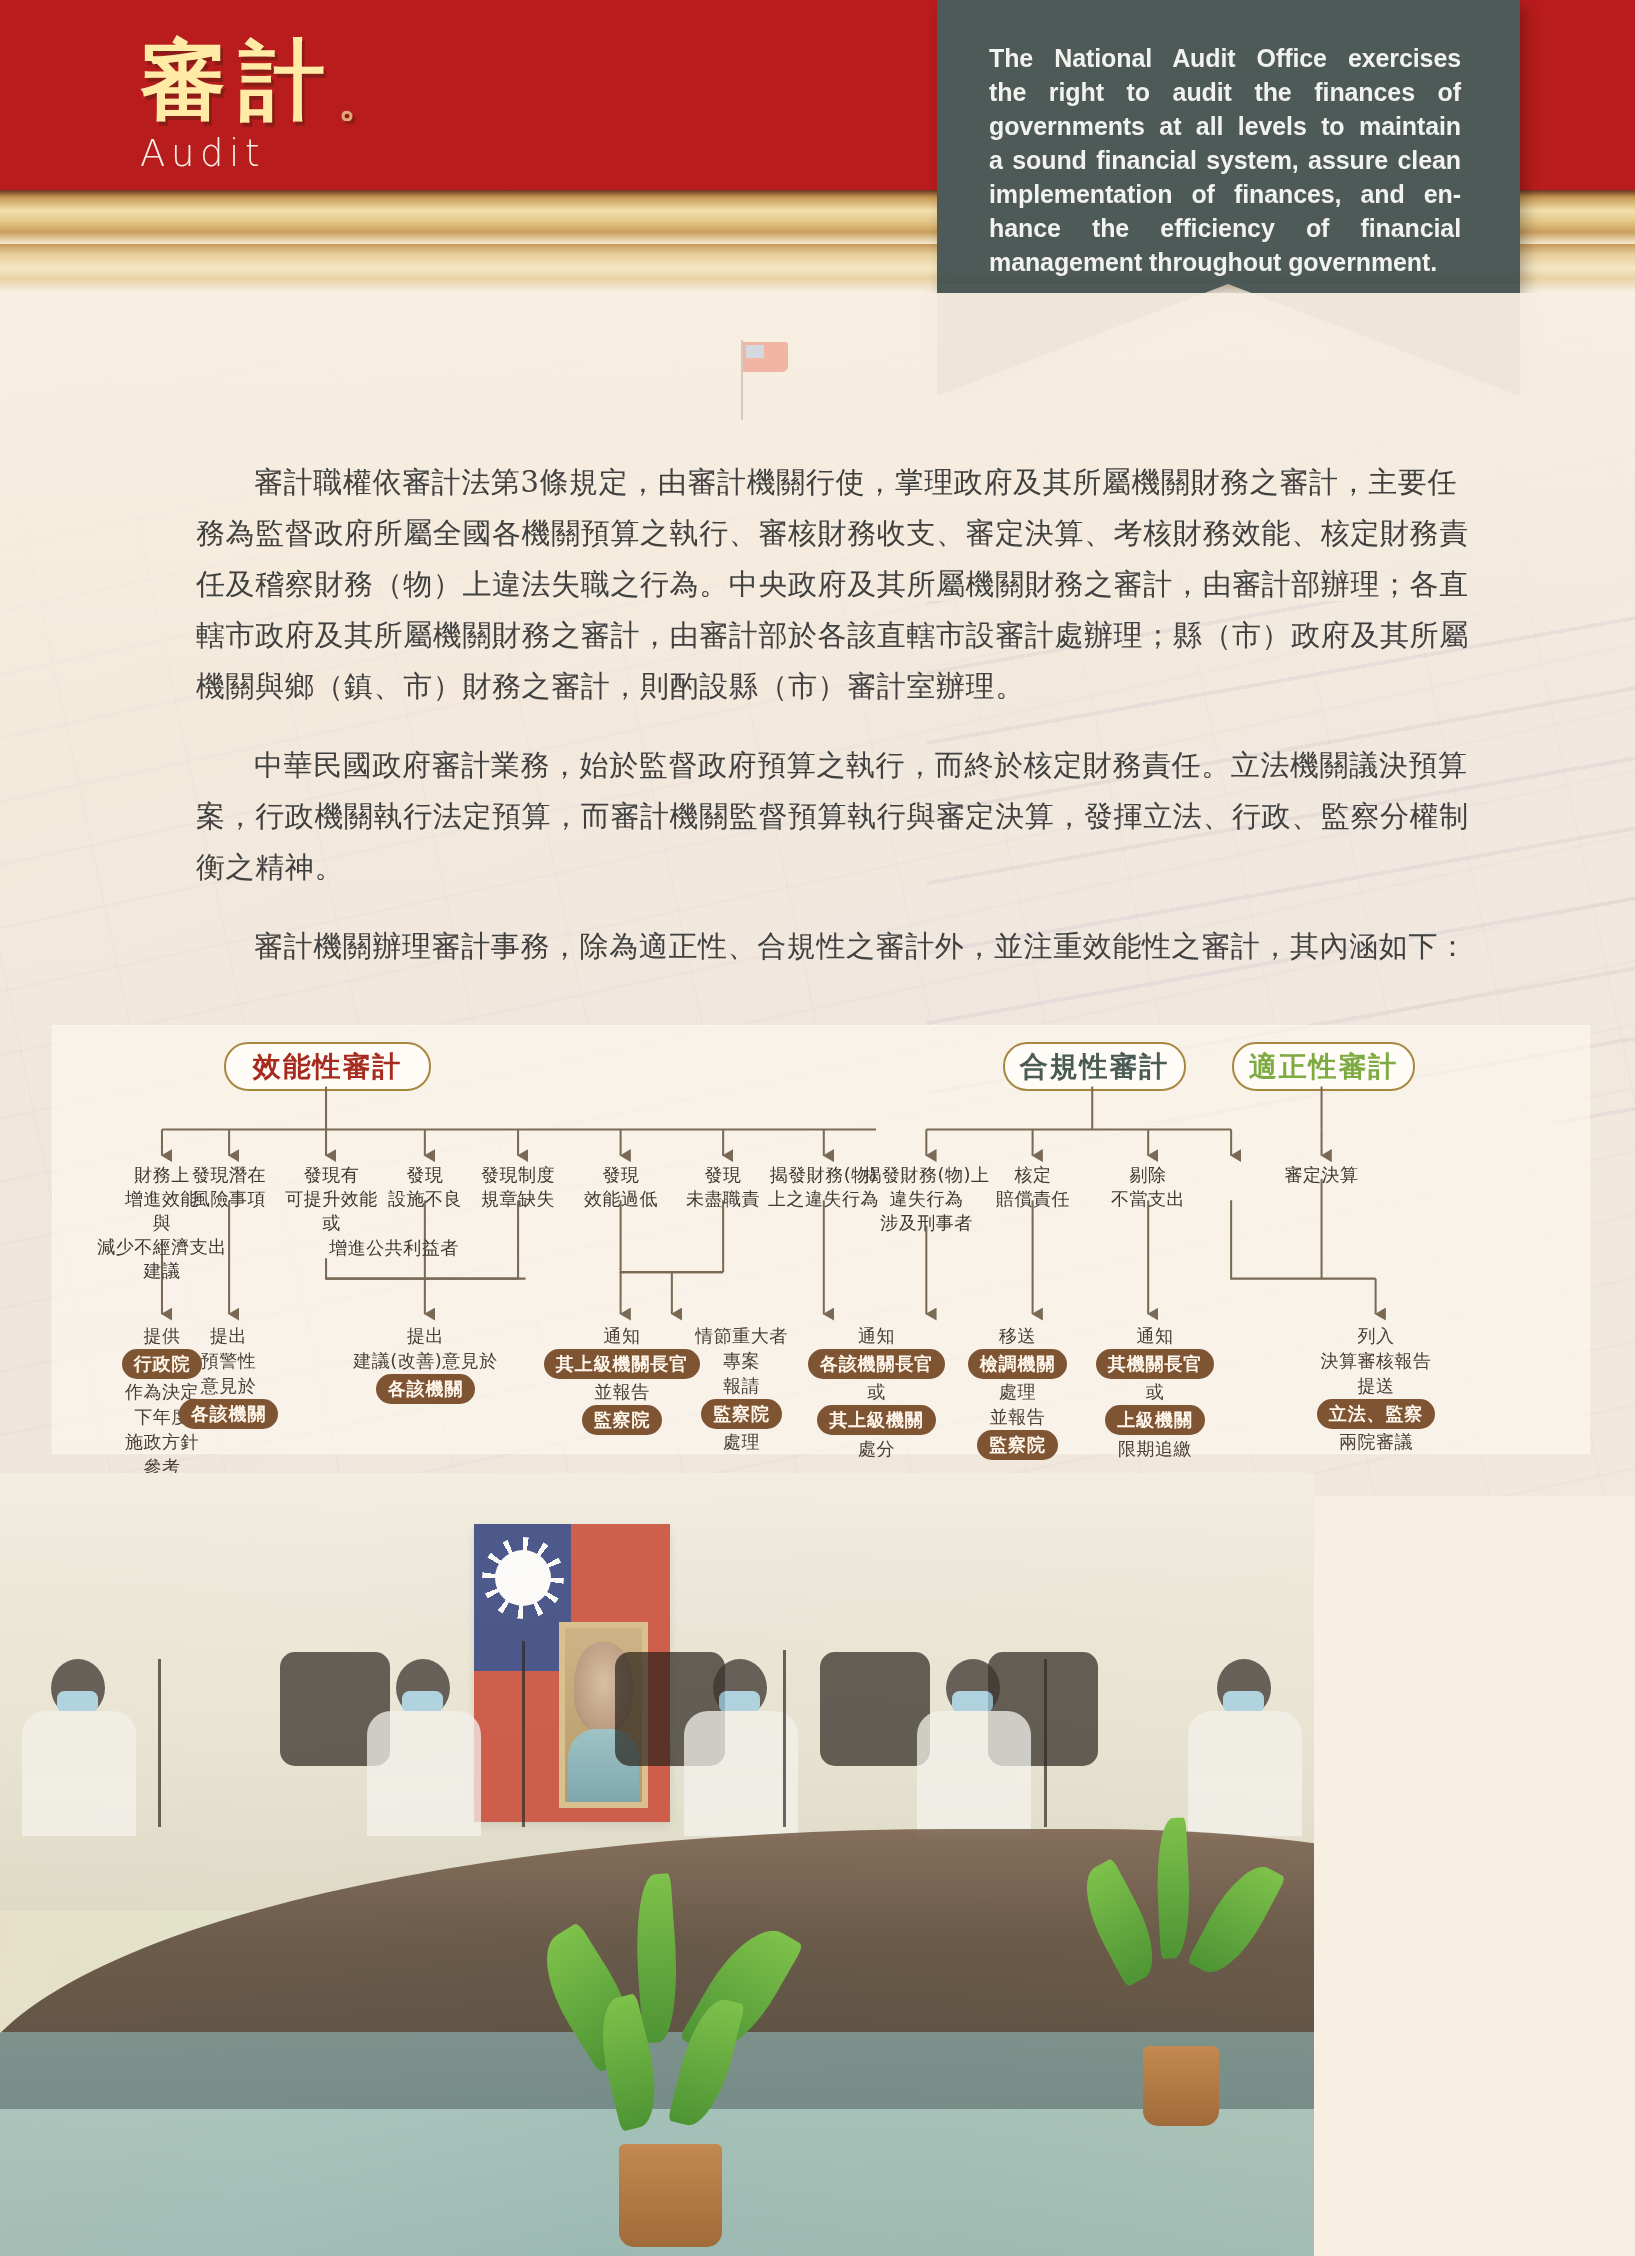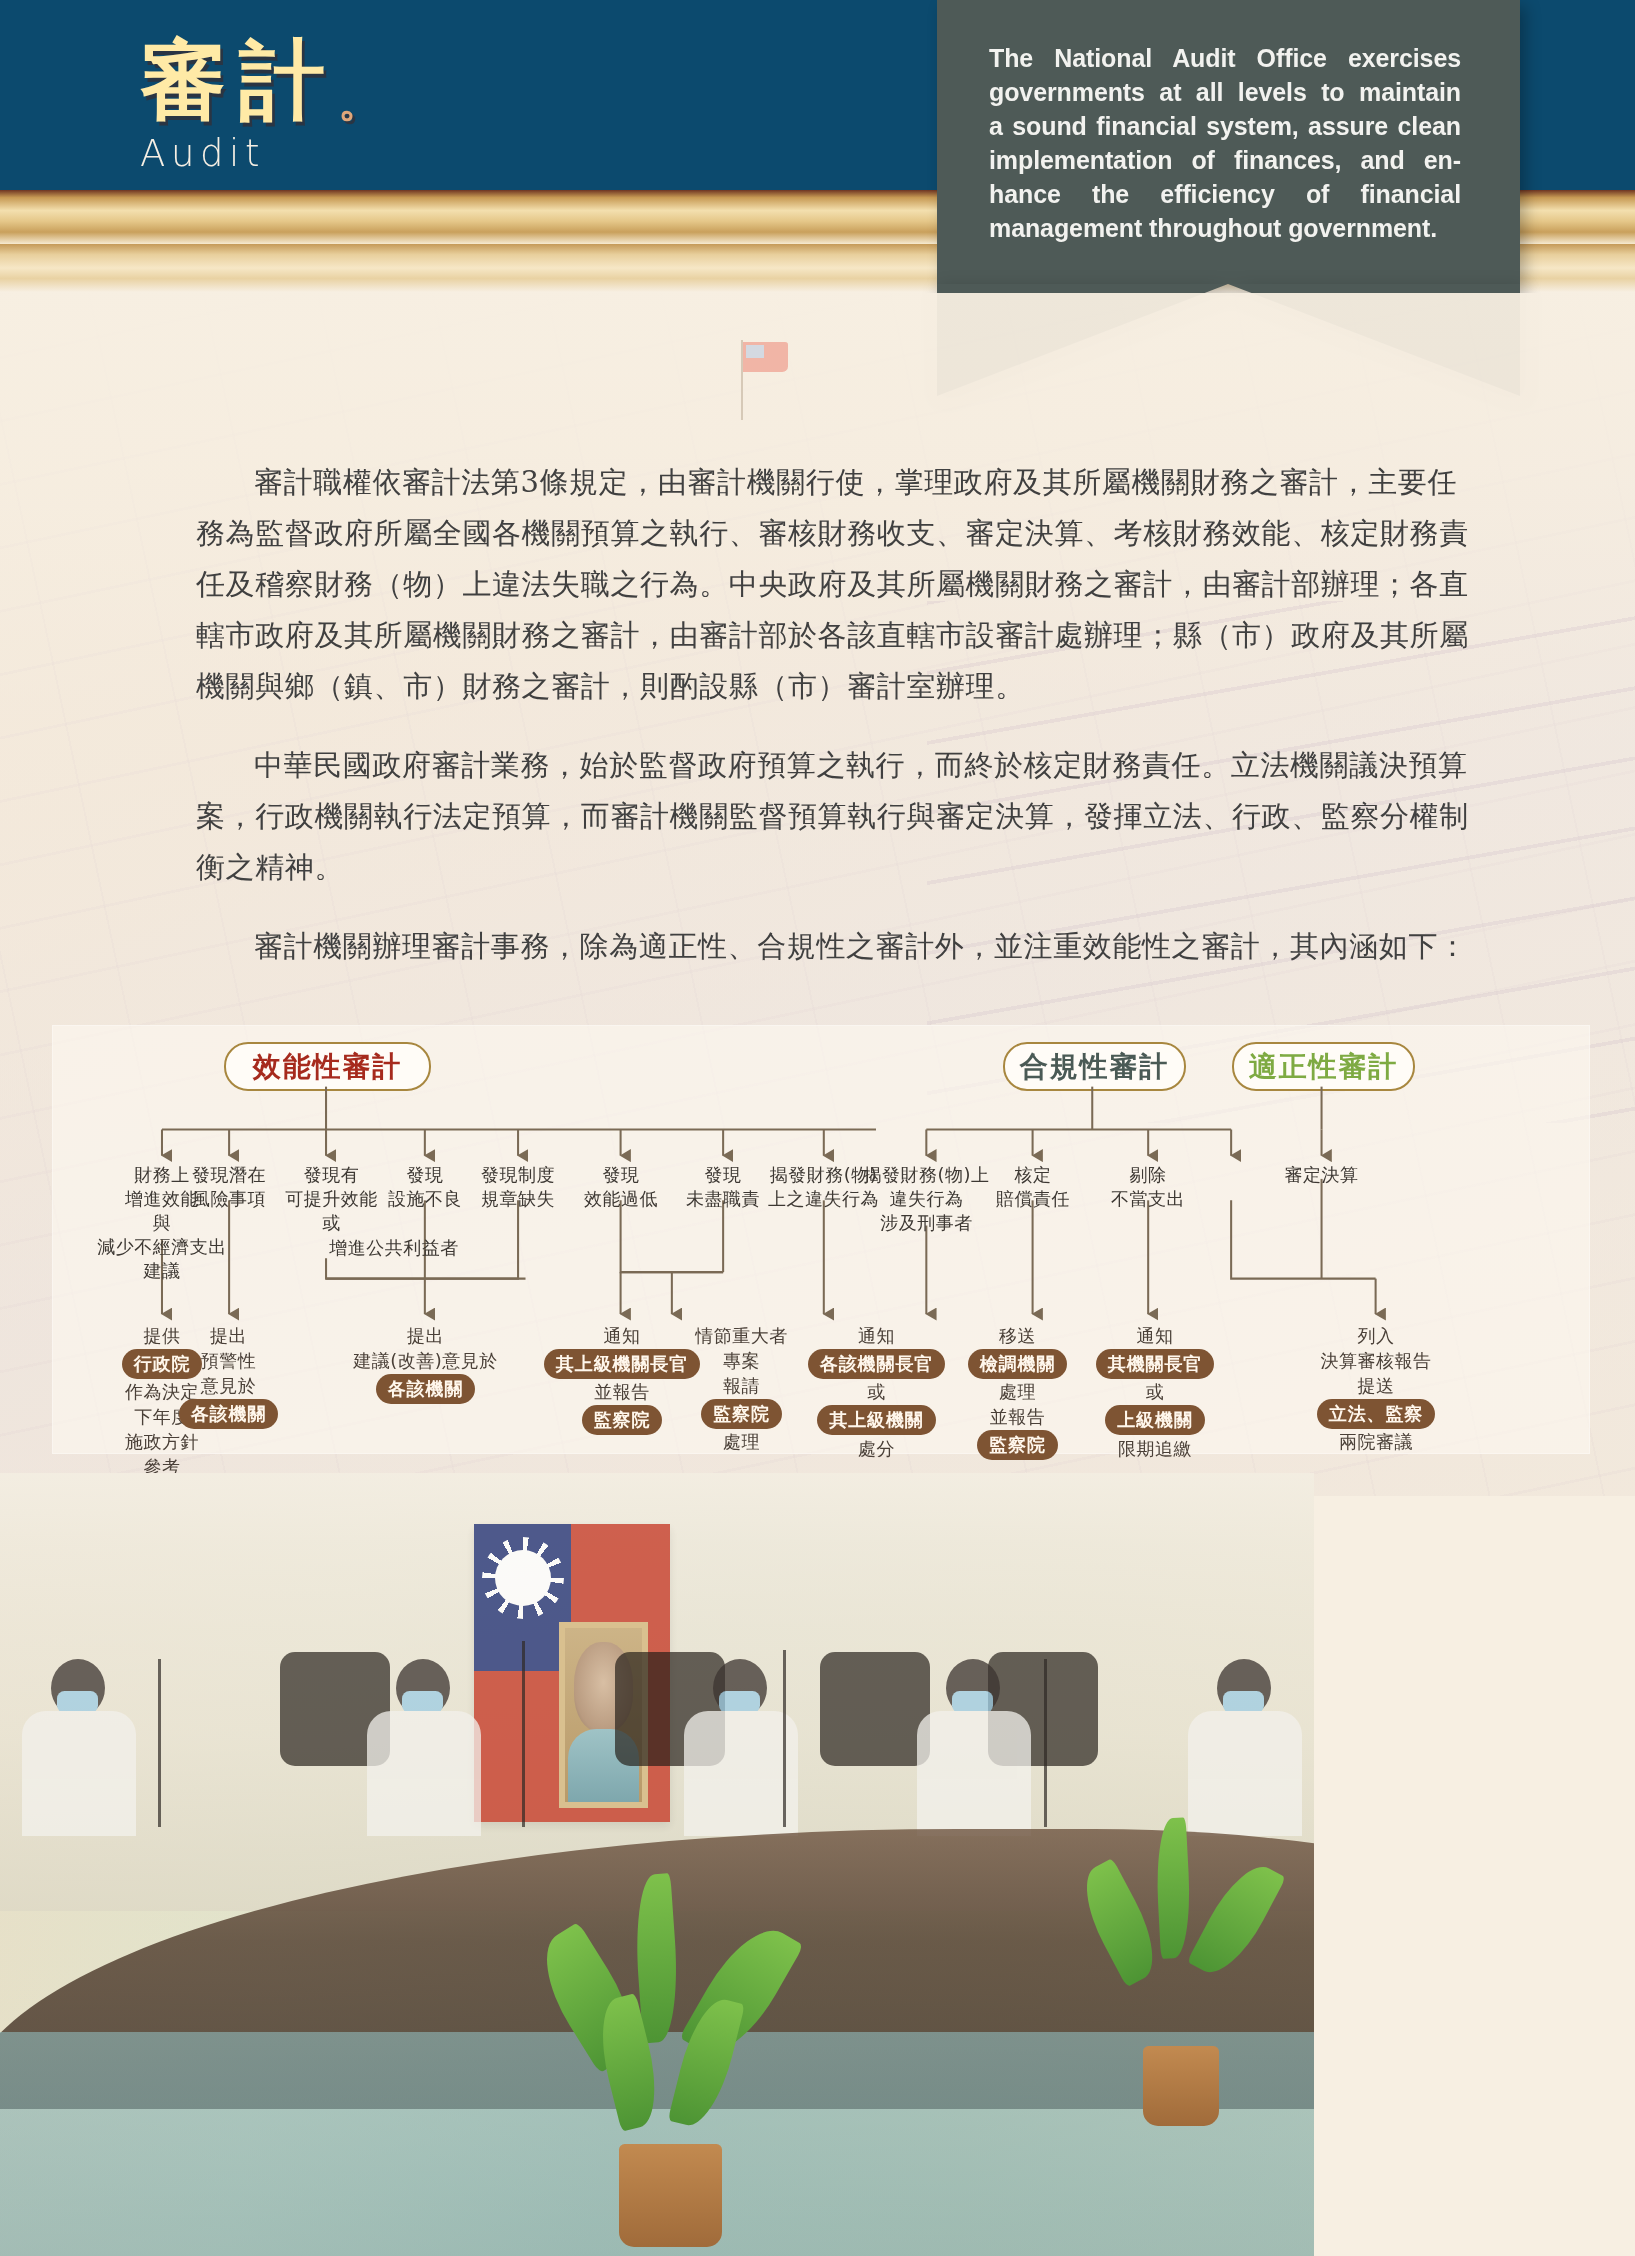--- a/index.html
+++ b/index.html
@@ -8,21 +8,21 @@
     font-family:"Liberation Sans","DejaVu Sans",sans-serif;
     background:#f7efe2;
   }
 
   
   #header{
     position:absolute;left:0;top:0;width:1635px;height:244px;
     background:
       radial-gradient(ellipse at 18% 40%, #a14a30 0%, #8c3f2a 42%, #7a3625 70%, #6d3card 100%),
       linear-gradient(180deg,#8d4028 0%, #93462c 45%, #7e3823 100%);
-    background-color:#0c4a6e;
+    background-color:#b91c1c;
   }
   #header:after{
     content:"";position:absolute;left:0;bottom:0;width:100%;height:54px;
     background:linear-gradient(180deg,#6e3522 0%,#c79a54 14%,#f3dfae 38%,#e5c789 58%,#c9a05c 78%,#f6ead0 100%);
   }
   #gold-band-2{
     position:absolute;left:0;top:244px;width:1635px;height:48px;
     background:linear-gradient(180deg,#c59a58 0%,#e8cf9c 22%,#f6e7c6 50%,#e9d2a3 72%,#f7efe2 100%);
   }
   #logo-block{position:absolute;left:140px;top:37px;width:429px;}
@@ -207,20 +207,21 @@
   <div id="logo-block">
     <div id="logo-cn"><span>審計</span><span class="dot">。</span></div>
     <div id="logo-en">Audit</div>
   </div>
 </div>
 <div id="gold-band-2"></div>
 
 <div id="mission">
   <div id="mission-text">
     <div>The National Audit Office exercises</div>
+    <div>the right to audit the finances of</div>
     <div>governments at all levels to maintain</div>
     <div>a sound financial system, assure clean</div>
     <div>implementation of finances, and en-</div>
     <div>hance the efficiency of financial</div>
     <div class="lastline">management throughout government.</div>
   </div>
 </div>
 <div id="mission-tail"></div>
 
 <div id="bg-building"></div>

